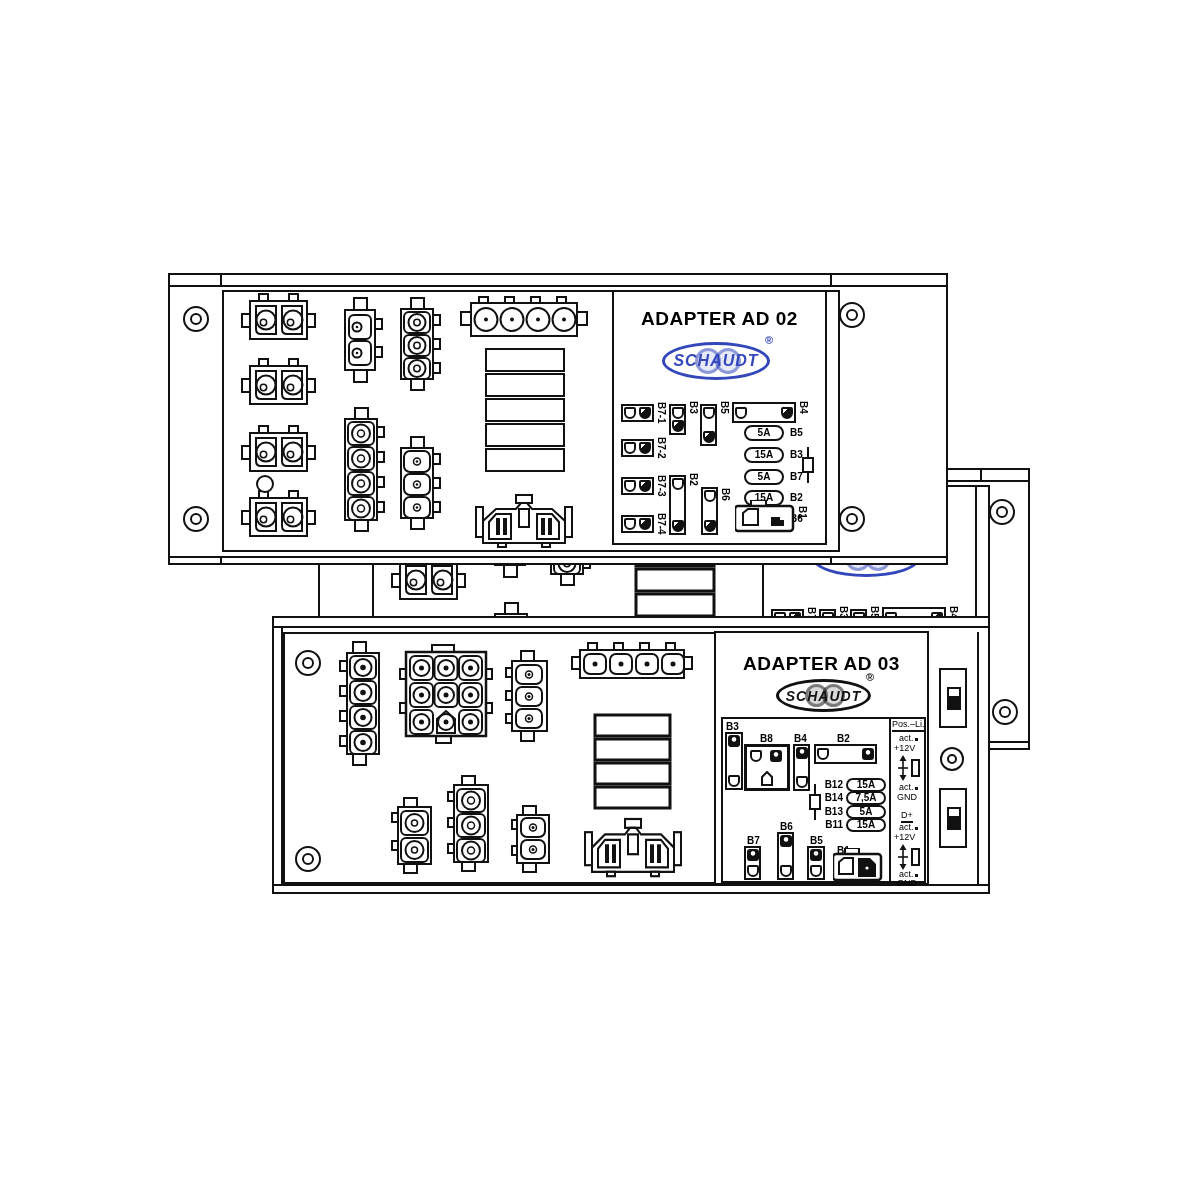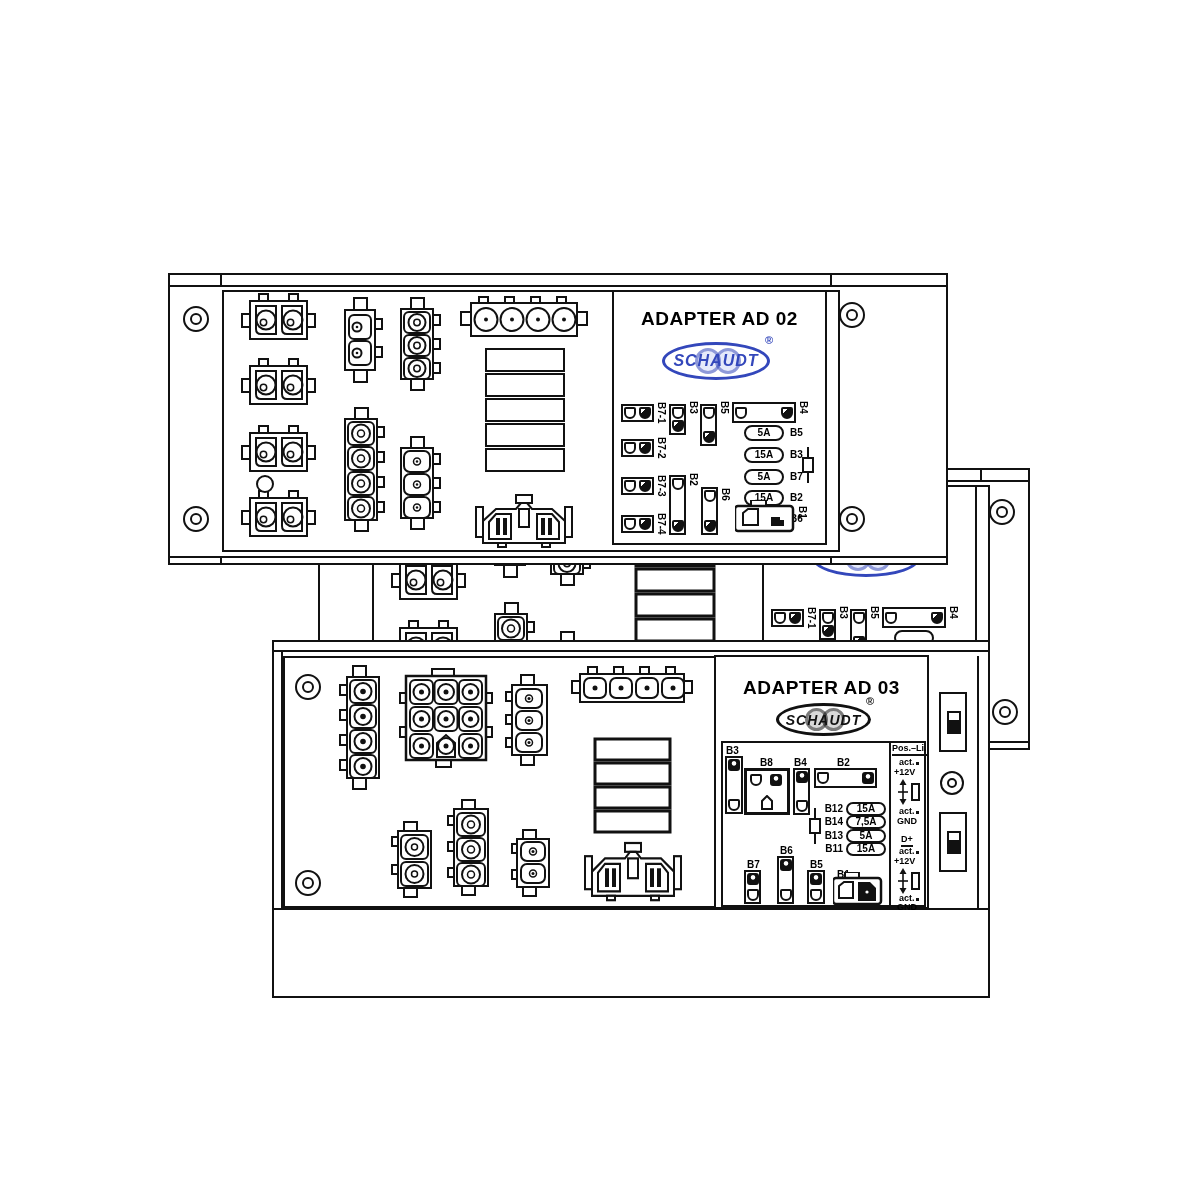--- a/index.html
+++ b/index.html
@@ -26,21 +26,21 @@
   .pk{width:12px;height:12px;border:2px solid #111;border-radius:2px 2px 6px 6px;background:#fff;flex:0 0 auto}
   .pk.d{background:linear-gradient(135deg,#fff 30%,#111 31%)}
   .pk.dd{background:radial-gradient(circle at 50% 30%,#fff 0 1.8px,#111 2.7px);border-radius:3px}
   .vlab{position:absolute;writing-mode:vertical-rl;font-weight:bold;font-size:10px;color:#000;line-height:10px;white-space:nowrap}
   .hlab{position:absolute;font-weight:bold;font-size:10px;color:#000;white-space:nowrap}
   .pill{position:absolute;width:40px;height:16px;border:2px solid #111;border-radius:8px;background:#fff;text-align:center;font-weight:bold;font-size:10px;line-height:12px;color:#000}
   .pill.b{border-width:2.5px;height:14px;line-height:10px;border-radius:7px}
   .flab{position:absolute;width:28px;text-align:right;font-weight:bold;font-size:10px;color:#000}
   .area{position:absolute;border:2.5px solid #111}
   .vline{position:absolute;width:0;border-left:2px solid #111}
-  .io{position:absolute;font-weight:bold;font-size:9px;line-height:9px;color:#000;white-space:nowrap}
+  .io{position:absolute;font-weight:normal;font-size:9px;line-height:9px;color:#000;white-space:nowrap}
   .io.u{border-bottom:2px solid #111;padding-bottom:1px}
   .sqd{display:inline-block;width:3px;height:3px;background:#111;margin-left:1px}
   .sw{position:absolute;width:28px;height:60px;border:2.5px solid #111;background:#fff}
   .sw .kw{position:absolute;left:6px;top:17px;width:14px;height:11px;border:2.5px solid #111;background:#fff}
   .sw .kb{position:absolute;left:6px;top:28px;width:14px;height:12px;background:#111}
   .house{position:absolute}
 </style>
 </head>
 <body style="background: rgb(255, 255, 255);">
 
@@ -500,21 +500,21 @@
       <svg style="position:absolute;left:188px;top:155px" width="12" height="36" viewBox="0 0 12 36">
           <use href="#fuse-ic"></use>
         </svg>
       <svg style="position:absolute;left:121px;top:208px" width="60" height="33" viewBox="0 0 60 33">
           <use href="#b1-a"></use>
         </svg>
       <div class="vlab" style="left:183px;top:214px">B1</div>
     </div>
   </section>
 
-  <section class="panel ad03" style="left:272px;top:640px;width:718px;height:358px;z-index:3">
+  <section class="panel ad03" style="left:272px;top:616px;width:718px;height:278px;z-index:3">
     <div class="rail" style="top:8px"></div>
     <div class="rail" style="top:266px"></div>
     <div class="vline" style="left:7px;top:8px;height:258px"></div>
     <div class="screw" style="left:21px;top:32px">
         <i></i>
       </div>
     <div class="screw" style="left:21px;top:228px">
         <i></i>
       </div>
     <div class="board" style="left:9px;top:14px;width:646px;height:252px"></div>

